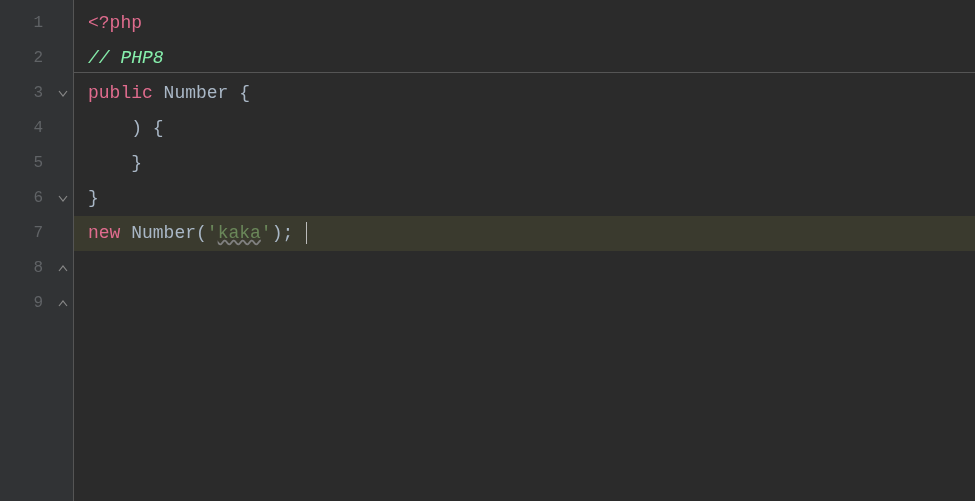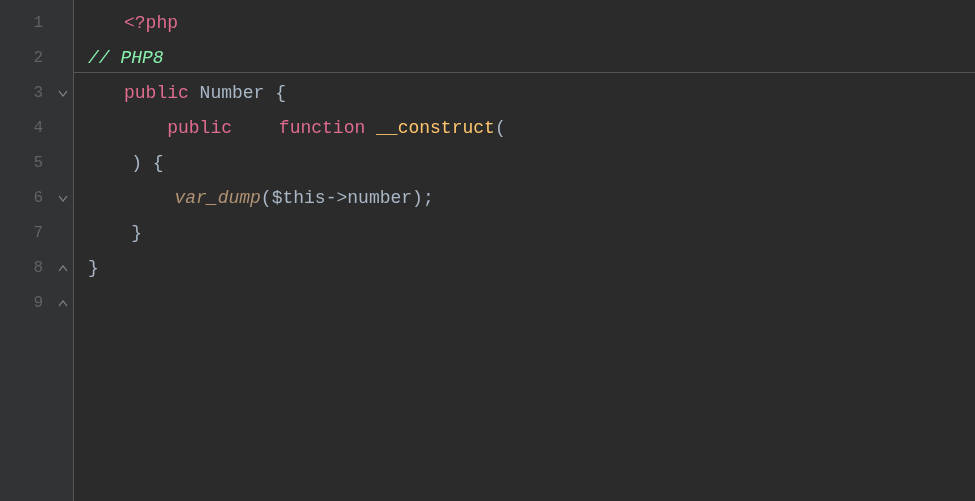--- a/index.html
+++ b/index.html
@@ -75,21 +75,21 @@
       background: #555;
     }
     .cursor {
       display: inline-block;
       width: 1px;
       height: 22px;
       background: #bbbbbb;
       vertical-align: middle;
       margin-left: 2px;
     }
-    .tok-keyword-pink { color: #e06c8e; margin-left: 36px; }
+    .tok-keyword-pink { color: #e06c8e; }
     .tok-comment { color: #86efac; font-style: italic; }
     .tok-magic { color: #ffc66d; }
     .tok-punct { color: #a9b7c6; }
     .tok-italic-fn { color: #b09273; font-style: italic; }
     .tok-string { color: #6a8759; }
     .tok-string-warn { 
       color: #6a8759; 
       text-decoration: underline wavy #808080;
       text-decoration-skip-ink: none;
     }
@@ -139,20 +139,19 @@
             <path d="M2 8 L6 3 L10 8" fill="none" stroke="#888" stroke-width="1.2"></path>
           </svg>
       </div>
     </div>
   </div>
   <div class="code-area">
     <div class="hr-line"></div>
     <div class="code-line"><span class="tok-keyword-pink">&lt;?php</span></div>
     <div class="code-line"><span class="tok-comment">// PHP8</span></div>
     <div class="code-line"><span class="tok-keyword-pink">public</span><span class="tok-default"> Number </span><span class="tok-punct">{</span></div>
-    <div class="code-line"><span>    </span><span class="tok-keyword-pink">public</span><span class="tok-keyword-pink"> function </span><span class="tok-magic">__construct</span><span class="tok-punct">(</span></div>
     <div class="code-line"><span>    </span><span class="tok-punct">) {</span></div>
-    <div class="code-line"><span>        </span><span class="tok-italic-fn">var_dump</span><span class="tok-punct">(</span><span class="tok-default">$this</span><span class="tok-punct">-&gt;</span><span class="tok-prop">number</span><span class="tok-punct">);</span></div>
     <div class="code-line"><span>    </span><span class="tok-punct">}</span></div>
     <div class="code-line"><span class="tok-punct">}</span></div>
+    <div class="code-line highlighted"><span class="tok-keyword-pink">new</span><span class="tok-default"> Number(</span><span class="tok-string">'</span><span class="tok-string-warn">kaka</span><span class="tok-string">'</span><span class="tok-punct">); </span><span class="cursor"></span></div>
     <div class="code-line"></div>
   </div>
 </div>
 
 </body></html>

